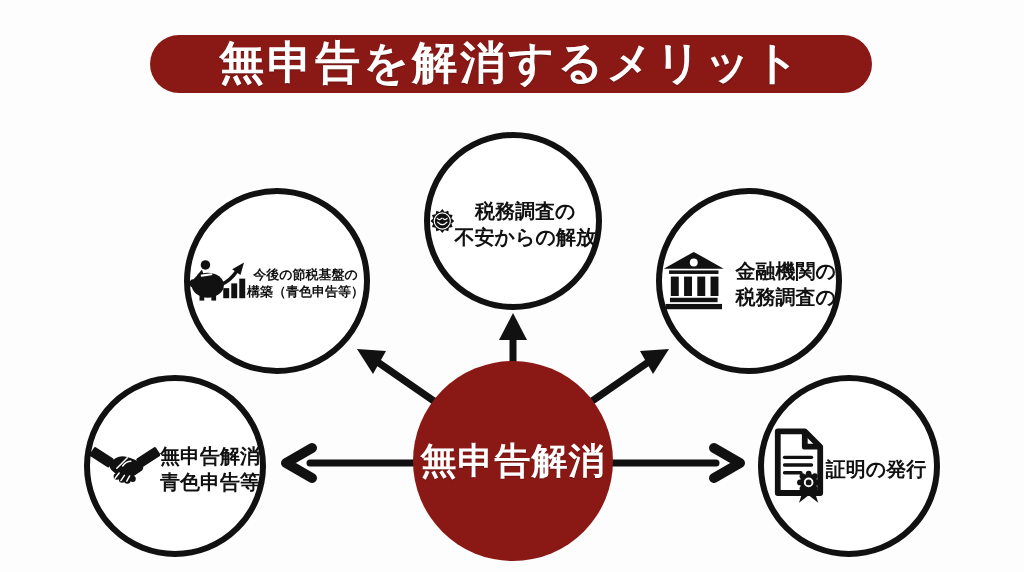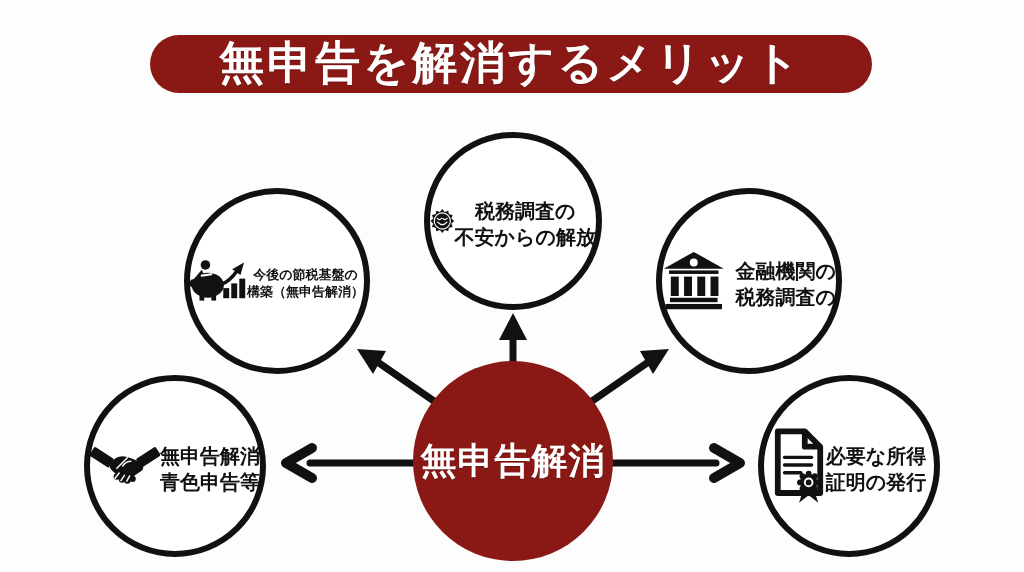--- a/index.html
+++ b/index.html
@@ -101,21 +101,21 @@
         <rect x="56" y="48" width="10" height="17"></rect>
         <rect x="69.5" y="40" width="10" height="25"></rect>
         <rect x="83" y="32" width="10" height="33"></rect>
         <polygon points="91,5 85,26 71,16"></polygon>
       </g>
       <rect x="18" y="24" width="20" height="3.5" rx="1.75" fill="#ffffff" transform="rotate(-8 28 26)"></rect>
       <path d="M52,42 Q66,38 80,18" stroke="#111111" stroke-width="6" fill="none" stroke-linecap="round"></path>
     </svg>
     <div class="label">
       <div>今後の節税基盤の</div>
-      <div>構築（無申告解消）</div>
+      <div>構築（青色申告等）</div>
     </div>
   </div>
 
   <div class="node node-ur">
     <svg class="icon" width="70" height="64" viewBox="0 0 72 66">
       <g fill="#111111">
         <polygon points="36,0 70,19 2,19"></polygon>
         <rect x="8" y="21" width="56" height="4"></rect>
         <rect x="10" y="28" width="9" height="22"></rect>
         <rect x="25" y="28" width="9" height="22"></rect>
@@ -176,21 +176,20 @@
         <circle cx="38" cy="65" r="3"></circle>
           <circle cx="38" cy="47" r="3"></circle>
         <circle cx="44.4" cy="62.4" r="3"></circle>
           <circle cx="31.6" cy="49.6" r="3"></circle>
         <circle cx="44.4" cy="49.6" r="3"></circle>
           <circle cx="31.6" cy="62.4" r="3"></circle>
       </g>
       <circle cx="38" cy="56" r="4" fill="none" stroke="#ffffff" stroke-width="2"></circle>
     </svg>
     <div class="label">
-      <div>必要な所得</div>
       <div>証明の発行</div>
     </div>
   </div>
 
   <div class="center-circle">
     <span>無申告解消</span>
   </div>
 
 </div>
 

